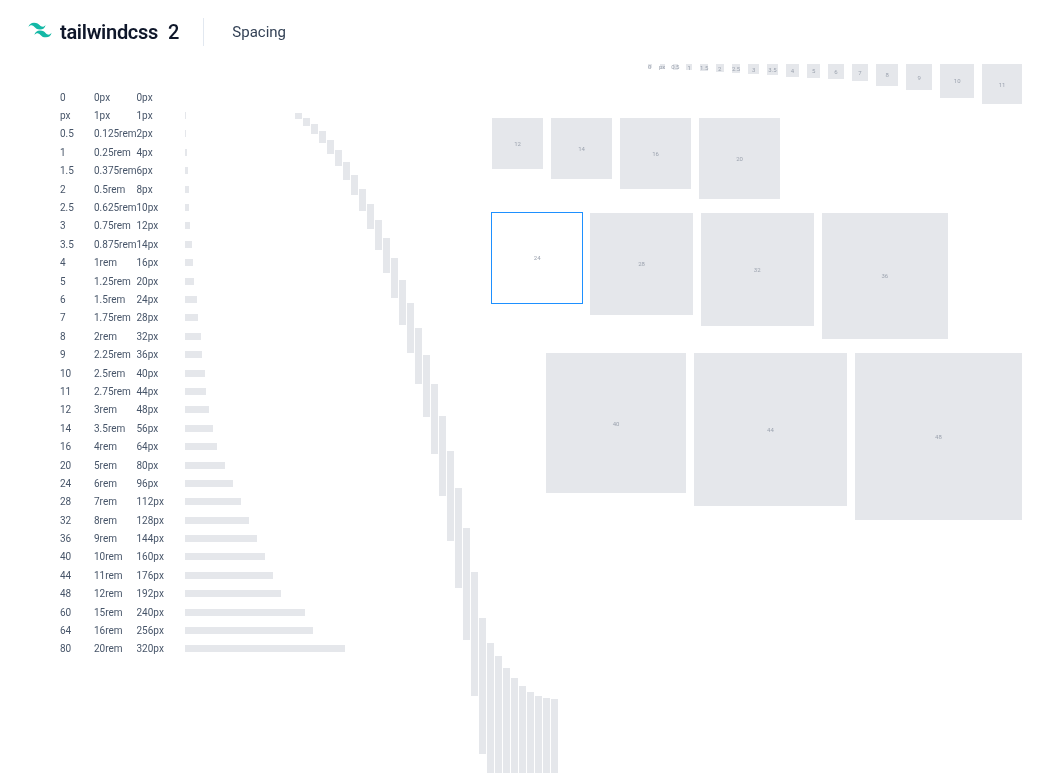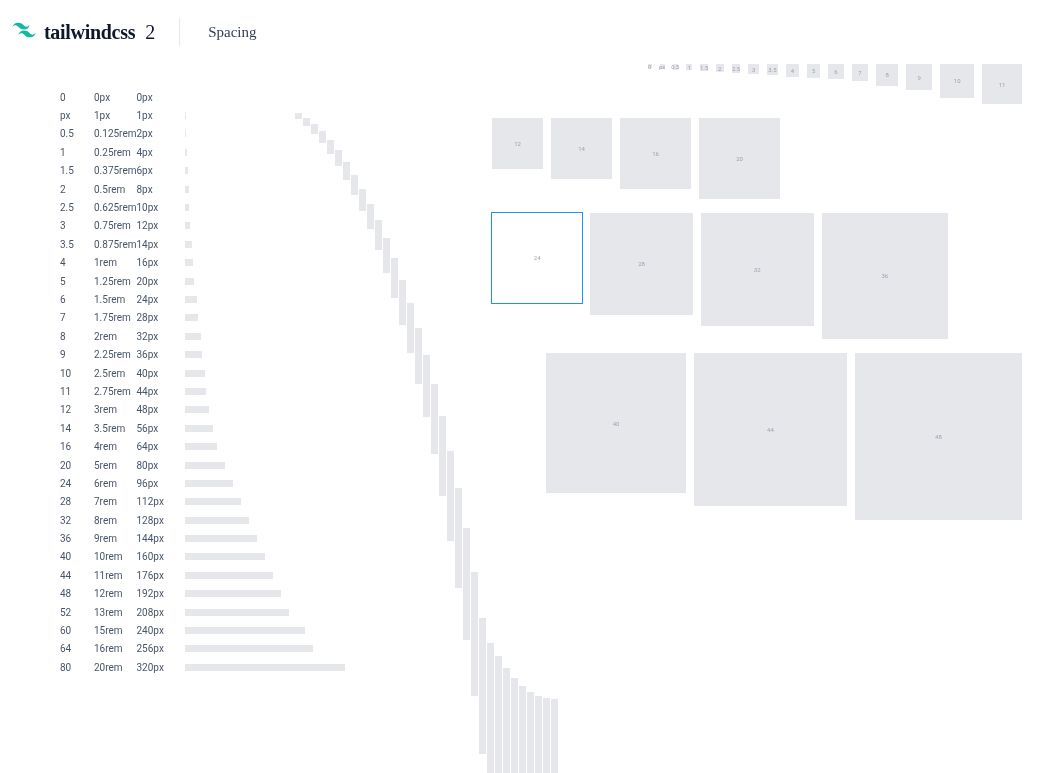--- a/index.html
+++ b/index.html
@@ -8,23 +8,22 @@
       background: #fff;
       width: 1046px;
       height: 773px;
       overflow: hidden;
       position: relative;
     }
     
     .header {
       display: flex;
       align-items: center;
-      padding: 18px 24px 18px 12px;
+      padding: 18px 24px 18px 28px;
       gap: 18px;
-      font-family: Liberation Serif, serif;
     }
     .logo-group {
       display: flex;
       align-items: center;
       gap: 8px;
     }
     .logo-icon svg { width: 24px; height: 24px; }
     .logo-text {
       font-size: 20px;
       font-weight: 600;
@@ -355,28 +354,20 @@
           <td class="col-bar">
             <span class="bar" style="width:88px"></span>
           </td>
         </tr>
         <tr>
           <td class="col-name">48</td>
           <td class="col-size">12rem</td>
           <td class="col-px">192px</td>
           <td class="col-bar">
             <span class="bar" style="width:96px"></span>
-          </td>
-        </tr>
-        <tr>
-          <td class="col-name">52</td>
-          <td class="col-size">13rem</td>
-          <td class="col-px">208px</td>
-          <td class="col-bar">
-            <span class="bar" style="width:104px"></span>
           </td>
         </tr>
         <tr>
           <td class="col-name">60</td>
           <td class="col-size">15rem</td>
           <td class="col-px">240px</td>
           <td class="col-bar">
             <span class="bar" style="width:120px"></span>
           </td>
         </tr>

